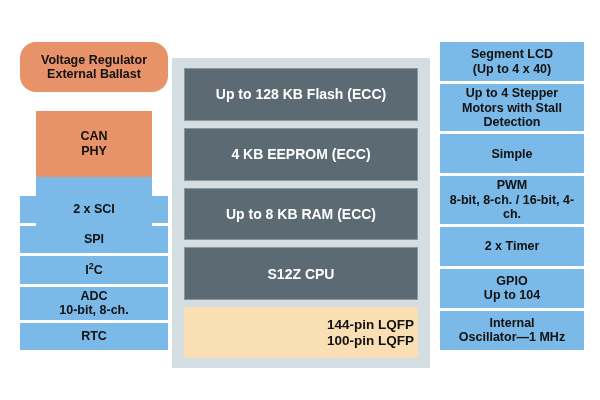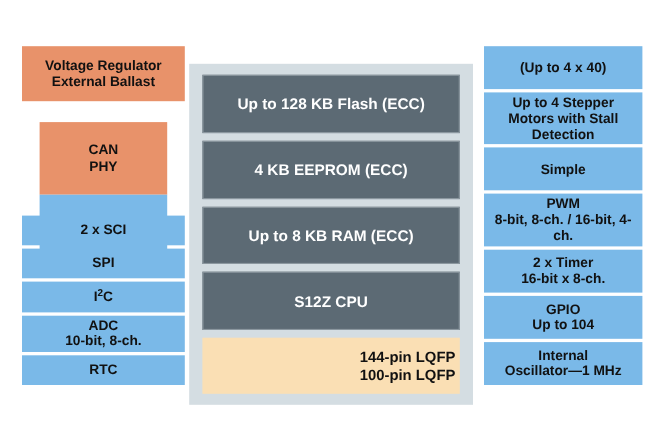--- a/index.html
+++ b/index.html
@@ -92,21 +92,21 @@
   .cream {
     background: #fadfb4;
     color: #111111;
     align-items: flex-end;
   }
 
   
   #left-column .block { font-size: 12.5px; }
   #left-column .block .sub { font-size: 12.5px; }
 
-  .lc-vreg   { flex: 0 0 50px; }
+  .lc-vreg   { flex: 0 0 50px; border-radius: 16px; }
   .lc-canrow { flex: 0 0 40px; flex-direction: row; gap: 3px; padding: 16px; }
   .lc-canrow .block { height: 100%; }
   .can-phy   { flex: 0 0 45%; }
   .can-20    { flex: 1 1 auto; }
   .lc-std    { flex: 1 1 0; }
 
   
   #center-column .block {
     flex: 1 1 0;
     font-size: 14px;
@@ -196,41 +196,41 @@
     <div class="block cream">
       <span class="title">144-pin LQFP</span>
       <span class="sub">100-pin LQFP</span>
     </div>
 
   </div>
 
   <div class="col" id="right-column">
 
     <div class="block blue rc-lcd">
+      <span class="title">Segment LCD</span>
       <span class="sub">(Up to 4 x 40)</span>
     </div>
 
     <div class="block blue rc-stepper">
       <span class="title">Up to 4 Stepper</span>
       <span class="sub">Motors with Stall</span>
       <span class="sub">Detection</span>
     </div>
 
     <div class="block blue">
       <span class="title">Simple</span>
     </div>
 
     <div class="block blue">
       <span class="title">PWM</span>
       <span class="sub sub-small">8-bit, 8-ch. / 16-bit, 4-ch.</span>
     </div>
 
     <div class="block blue">
       <span class="title">2 x Timer</span>
-      <span class="sub">16-bit x 8-ch.</span>
     </div>
 
     <div class="block blue">
       <span class="title">GPIO</span>
       <span class="sub">Up to 104</span>
     </div>
 
     <div class="block blue">
       <span class="title">Internal</span>
       <span class="sub">Oscillator—1 MHz</span>

